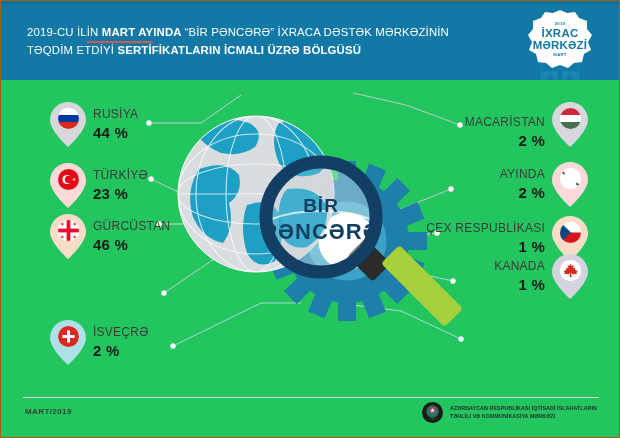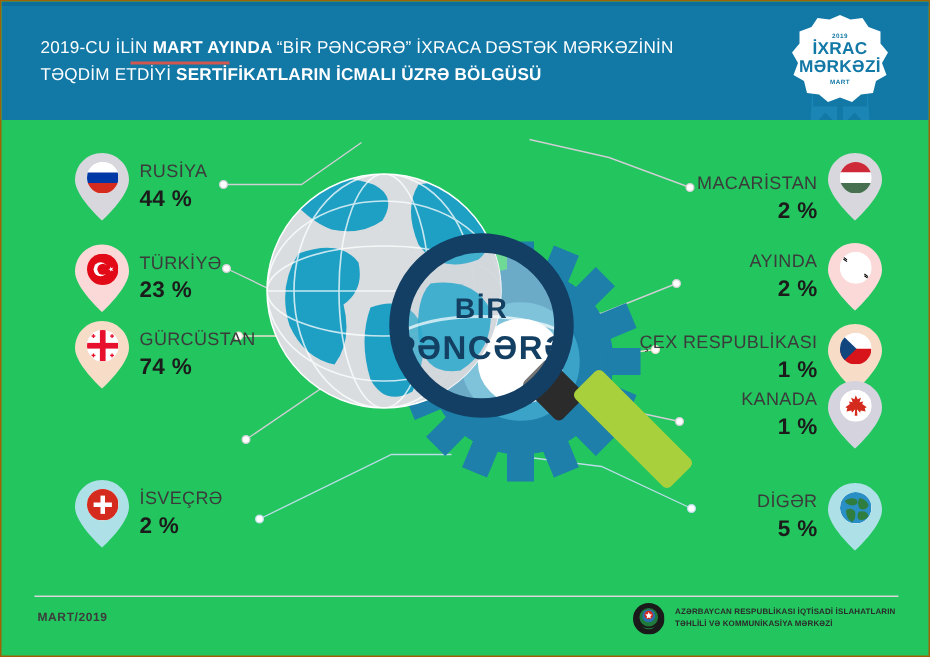--- a/index.html
+++ b/index.html
@@ -313,21 +313,21 @@
               <rect x="3" y="16.5" width="2.6" height="0.9"></rect>
               <rect x="3.85" y="15.65" width="0.9" height="2.6"></rect>
               <rect x="15.4" y="16.5" width="2.6" height="0.9"></rect>
               <rect x="16.25" y="15.65" width="0.9" height="2.6"></rect>
             </g>
           </svg>
       </div>
     </div>
     <div class="labels left">
       <div class="cname">GÜRCÜSTAN</div>
-      <div class="cval">74 %</div>
+      <div class="cval">46 %</div>
     </div>
   </div>
 
 
   <div class="item left" style="left:48px;top:318px;">
     <div class="pin">
       <svg viewBox="0 0 38 48" width="38" height="48">
         <path d="M19 1 C9 1 1 9 1 19 C1 30 19 46 19 46 C19 46 37 30 37 19 C37 9 29 1 19 1 Z" fill="#aee0e8"></path>
       </svg>
       <div class="flagcircle">
@@ -418,40 +418,20 @@
             <path d="M10.5 3.5 l1.3 2.6 l2.2 -1 l-1 3 l2.5 -0.4 l-0.7 1.7 l3 2.1 l-1.3 0.7 l0.6 2.1 l-3.3 -0.6 l-0.4 1.4 l-2.1 -2.3 l0.3 4.3 l-1.8 0 l0.3 -4.3 l-2.1 2.3 l-0.4 -1.4 l-3.3 0.6 l0.6 -2.1 l-1.3 -0.7 l3 -2.1 l-0.7 -1.7 l2.5 0.4 l-1 -3 l2.2 1 Z" fill="#d52b1e"></path>
           </svg>
       </div>
     </div>
     <div class="labels right">
       <div class="cname">KANADA</div>
       <div class="cval">1 %</div>
     </div>
   </div>
 
-  <div class="item right" style="right:30px;top:320px;">
-    <div class="pin">
-      <svg viewBox="0 0 38 48" width="38" height="48">
-        <path d="M19 1 C9 1 1 9 1 19 C1 30 19 46 19 46 C19 46 37 30 37 19 C37 9 29 1 19 1 Z" fill="#aee0e8"></path>
-      </svg>
-      <div class="flagcircle">
-        <svg viewBox="0 0 21 21">
-            <circle cx="10.5" cy="10.5" r="10.5" fill="#2a8fc4"></circle>
-            <path d="M3 6 q4 -3 8 -1 q2 3 -2 4 q-4 0 -6 -3 Z" fill="#2f7d3f"></path>
-            <path d="M4 12 q4 -2 6 1 q1 5 -2 7 q-4 -2 -4 -8 Z" fill="#2f7d3f"></path>
-            <path d="M13 4 q5 1 6 5 q-2 4 -6 2 q-2 -4 0 -7 Z" fill="#2f7d3f"></path>
-            <path d="M13 13 q5 -1 6 3 q-3 4 -7 2 q-1 -4 1 -5 Z" fill="#2f7d3f"></path>
-          </svg>
-      </div>
-    </div>
-    <div class="labels right">
-      <div class="cname">DİGƏR</div>
-      <div class="cval">5 %</div>
-    </div>
-  </div>
 
   <div class="footer-rule"></div>
   <div class="footer-date">MART/2019</div>
 
   <div class="footer-org">
     <svg class="org-emblem" viewBox="0 0 21 21">
       <circle cx="10.5" cy="10.5" r="10.5" fill="#1a1a1a"></circle>
       <circle cx="10.5" cy="9.5" r="6.2" fill="#1f7a3c"></circle>
       <circle cx="10.5" cy="8.6" r="4.3" fill="#2a6fb0"></circle>
       <circle cx="10.5" cy="8" r="2.9" fill="#d52b1e"></circle>

